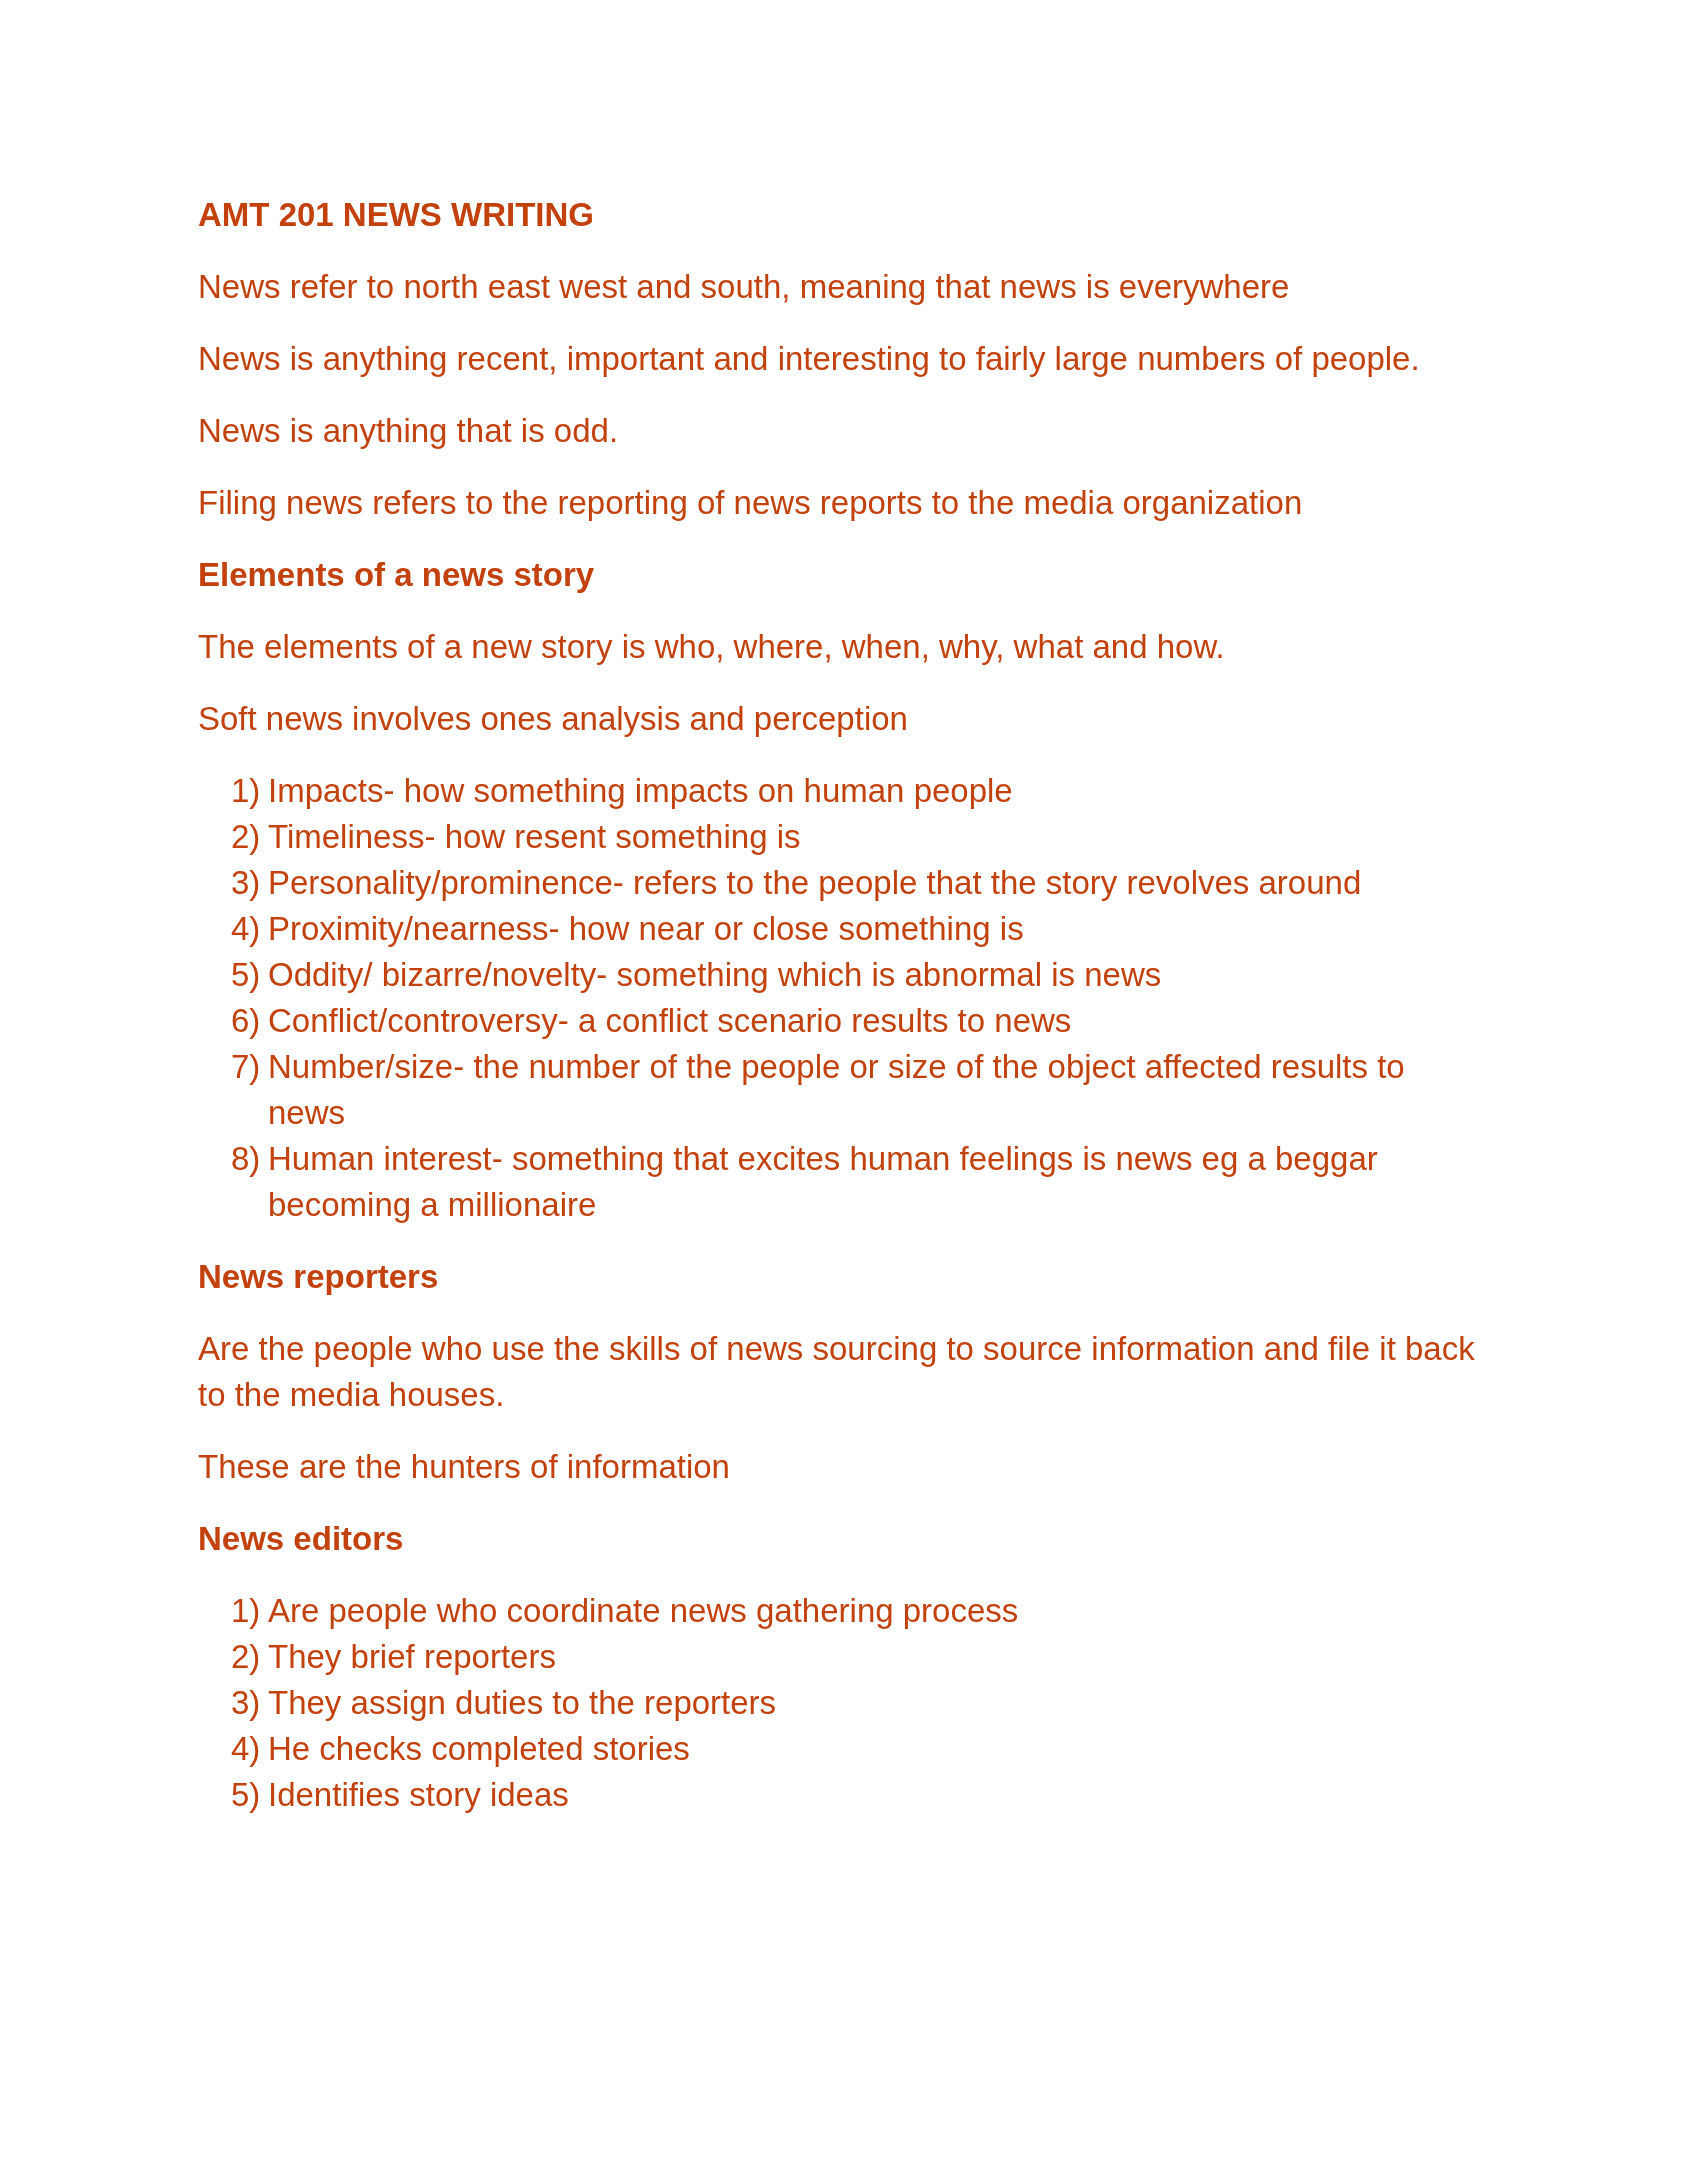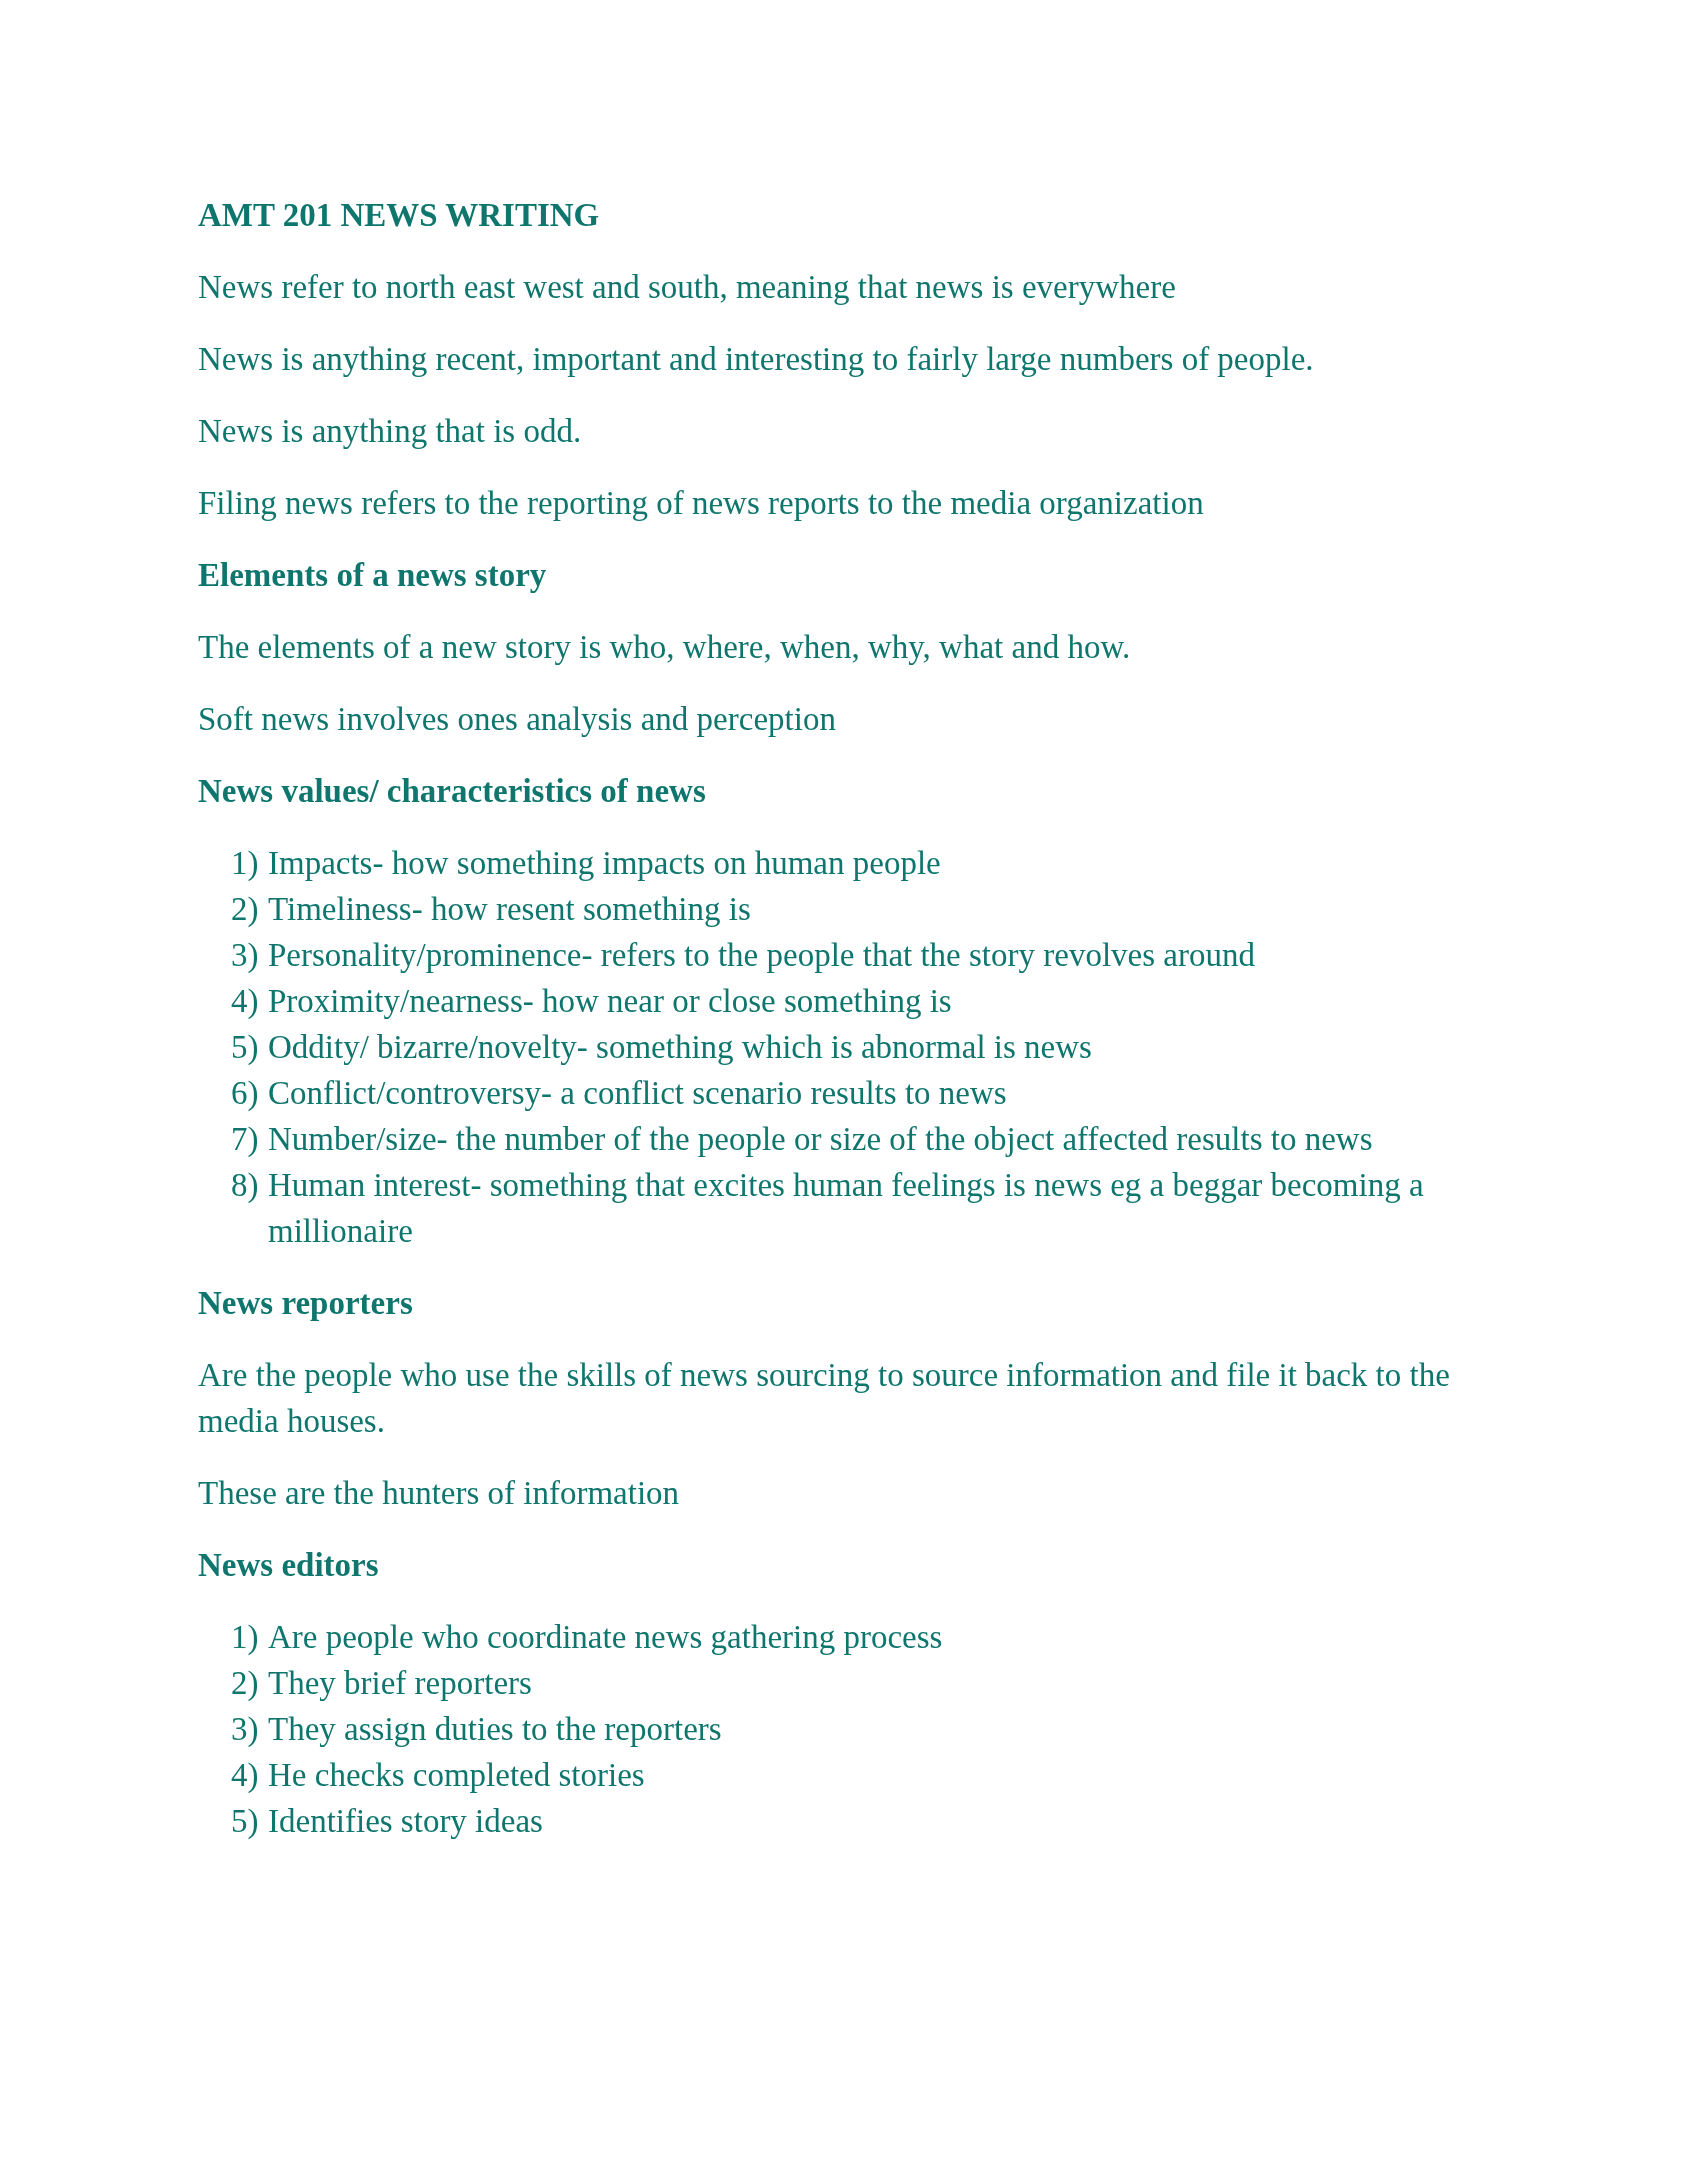--- a/index.html
+++ b/index.html
@@ -5,22 +5,22 @@
   html, body {
     margin: 0;
     padding: 0;
     background: #ffffff;
   }
   .page {
     position: relative;
     width: 1687px;
     height: 2183px;
     background: #ffffff;
-    color: #0f766e;
-    font-family: Liberation Serif, serif;
+    color: #c2410c;
+    font-family: Liberation Sans, sans-serif;
     font-size: 33px;
     line-height: 46px;
     box-sizing: border-box;
     padding: 192px 198px 0 198px;
     overflow: hidden;
   }
   .para {
     margin: 0 0 26px 0;
   }
   .heading {
@@ -53,21 +53,20 @@
 
   <div class="para">News refer to north east west and south, meaning that news is everywhere</div>
   <div class="para">News is anything recent, important and interesting to fairly large numbers of people.</div>
   <div class="para">News is anything that is odd.</div>
   <div class="para">Filing news refers to the reporting of news reports to the media organization</div>
 
   <div class="heading">Elements of a news story</div>
   <div class="para">The elements of a new story is who, where, when, why, what and how.</div>
   <div class="para">Soft news involves ones analysis and perception</div>
 
-  <div class="heading">News values/ characteristics of news</div>
 
   <div class="doc-list">
     <div class="li">
       <span class="num">1)</span>
       <span class="txt">Impacts- how something impacts on human people</span>
     </div>
     <div class="li">
       <span class="num">2)</span>
       <span class="txt">Timeliness- how resent something is</span>
     </div>

